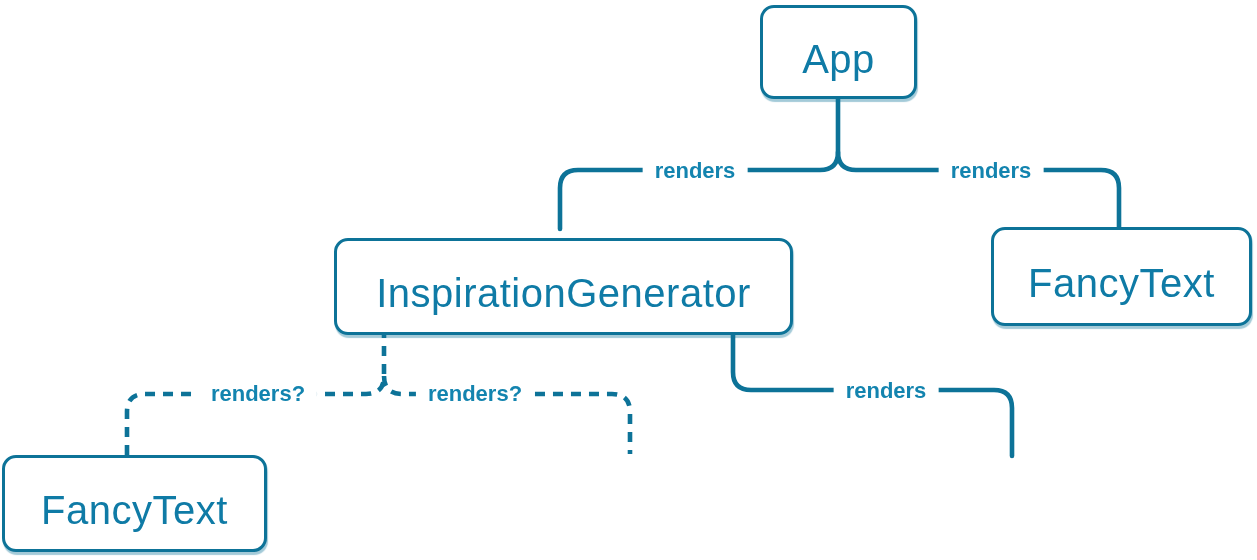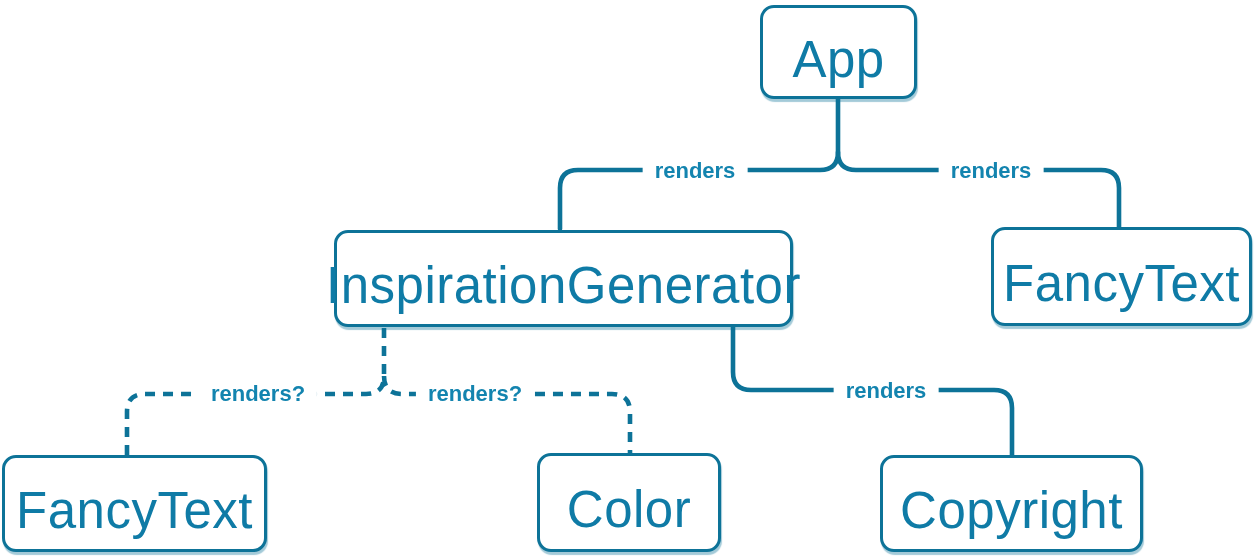--- a/index.html
+++ b/index.html
@@ -18,27 +18,27 @@
   }
   .edges-svg{position:absolute;left:0;top:0;}
   .node{
     position:absolute;
     box-sizing:border-box;
     background:var(--node-fill);
     border:3px solid var(--line);
     border-radius:14px;
     display:flex;align-items:center;justify-content:center;
     color:var(--node-text);
-    font-size:51px;
+    font-size:40px;
     letter-spacing:0.5px;
     padding-top:14px;
     box-shadow:1px 3px 1px rgba(13,115,152,0.38);
   }
   .node-app{left:760px;top:5px;width:157px;height:94px;}
-  .node-ig{left:334px;top:230px;width:459px;height:97px;}
+  .node-ig{left:334px;top:238px;width:459px;height:97px;}
   .node-ft-top{left:991px;top:227px;width:261px;height:99px;}
   .node-ft-bottom{left:2px;top:455px;width:265px;height:97px;}
   .node-color{left:537px;top:453px;width:184px;height:99px;}
   .node-copyright{left:880px;top:455px;width:263px;height:97px;}
   .edge-label{
     position:absolute;
     transform:translate(-50%,-50%);
     background:#ffffff;
     color:var(--edge-label);
     font-size:22px;
@@ -79,27 +79,21 @@
   </div>
 
   <div class="node node-ft-top">
     <span>FancyText</span>
   </div>
 
   <div class="node node-ft-bottom">
     <span>FancyText</span>
   </div>
 
-  <div class="node node-color">
-    <span>Color</span>
-  </div>
 
-  <div class="node node-copyright">
-    <span>Copyright</span>
-  </div>
 
   <span class="edge-label lbl-app-ig">renders</span>
   <span class="edge-label lbl-app-ft">renders</span>
   <span class="edge-label lbl-ig-ft">renders?</span>
   <span class="edge-label lbl-ig-color">renders?</span>
   <span class="edge-label lbl-ig-copyright">renders</span>
 
 </div>
 
 </body></html>

